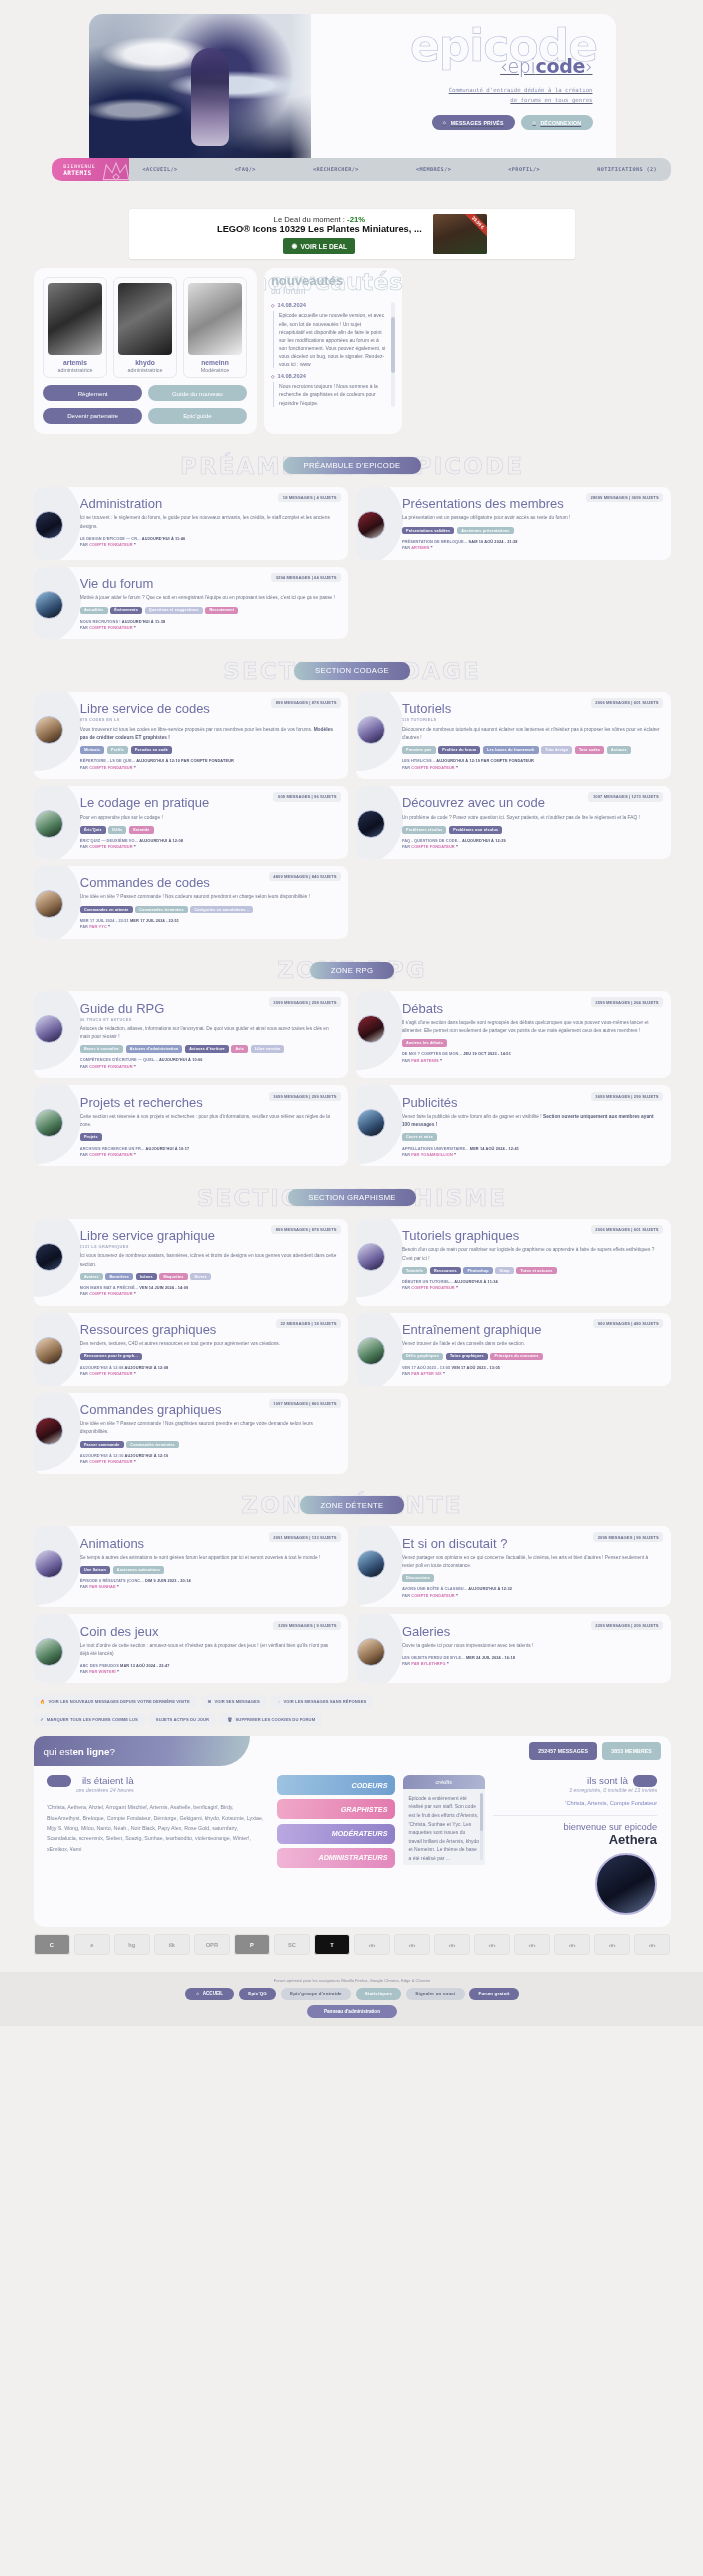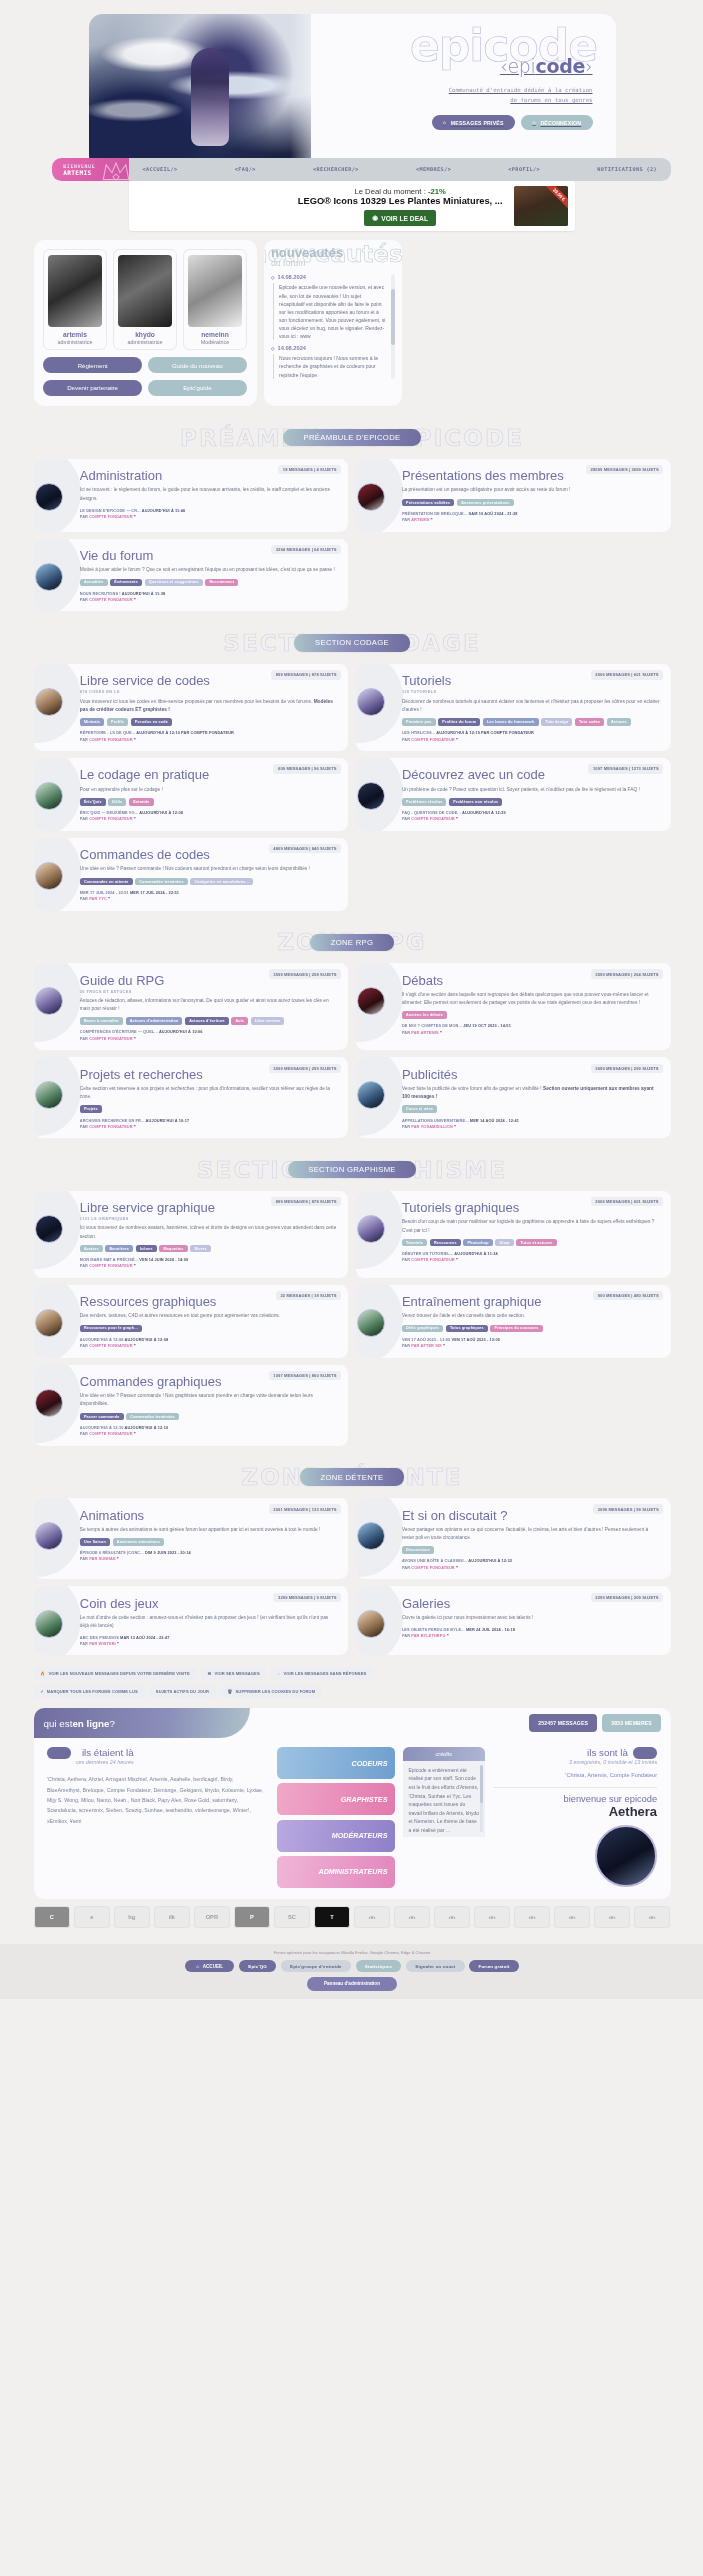--- a/index.html
+++ b/index.html
@@ -81,22 +81,22 @@
   .nav-main{
     flex:1;background:#ccd2d6;border-radius:0 9.3px 9.3px 0;display:flex;align-items:center;
     justify-content:space-between;padding:0 13.4px;
   }
   .nav-link{
     font-size:5.2px;letter-spacing:0.4px;color:#6b6f95;font-family:"DejaVu Sans Mono",monospace;
     cursor:pointer;font-weight:700;
   }
   
   .deal{
-    width:446px;margin:0 auto 0;background:#fff;border-radius:3.1px;
-    display:flex;align-items:center;justify-content:flex-end;gap:11.3px;padding:5.2px 7.2px;
+    width:446px;margin:28px auto 0;background:#fff;border-radius:3.1px;
+    display:flex;align-items:center;justify-content:center;gap:11.3px;padding:5.2px 7.2px;
     box-shadow:0 0.5px 1.5px rgba(0,0,0,.07);
   }
   .deal-txt{text-align:center;}
   .deal-l1{font-size:7.7px;color:#333;}
   .deal-l1 b{color:#1e7a1e;}
   .deal-l2{font-size:9.3px;font-weight:800;color:#111;margin-top:0.5px;}
   .deal-cta{
     margin:4.1px auto 0;background:#2e6b2e;color:#fff;font-weight:800;font-size:6.7px;
     border-radius:2.1px;padding:3.6px 8.2px;display:inline-flex;align-items:center;gap:3.1px;cursor:pointer;
   }
@@ -242,21 +242,21 @@
   .ot-btn.s{background:#a9c2c8;}
   .online-body{display:flex;gap:8.2px;padding:9.3px 13.4px 11.3px;}
   .ob-col1{flex:1.35;position:relative;}
   .ob-head{display:flex;align-items:center;gap:11px;}
   .ob-bar{width:24px;height:11.3px;background:#6f6d9e;border-radius:5.7px;}
   .ob-t{font-size:9.8px;color:#6f6fa5;font-weight:300;}
   .ob-s{font-size:5.4px;font-style:italic;color:#9ea3c0;margin:0.5px 0 0 29px;}
   .memberlist{margin-top:9.3px;font-size:5.3px;line-height:1.95;color:#7e8398;}
   .ob-col2{flex:0 0 118px;display:flex;flex-direction:column;gap:4.1px;}
   .cat{
-    height:32px;border-radius:5.2px;display:flex;align-items:center;justify-content:flex-end;
+    height:20px;border-radius:5.2px;display:flex;align-items:center;justify-content:flex-end;
     padding-right:7.2px;color:#fff;font-size:7.2px;font-style:italic;font-weight:800;cursor:pointer;
     position:relative;overflow:hidden;
   }
   .cat.c1{background:linear-gradient(100deg,#9ec3e2,#6f9fd0);}
   .cat.c2{background:linear-gradient(100deg,#f0a8c8,#e279ae);}
   .cat.c3{background:linear-gradient(100deg,#b9a8e0,#8f7fc8);}
   .cat.c4{background:linear-gradient(100deg,#f0b5d6,#e287bd);}
   .ob-col3{flex:0 0 82px;}
   .credbox{background:#f0f1f5;border-radius:6.2px 6.2px 0 0;overflow:hidden;}
   .credhead{

